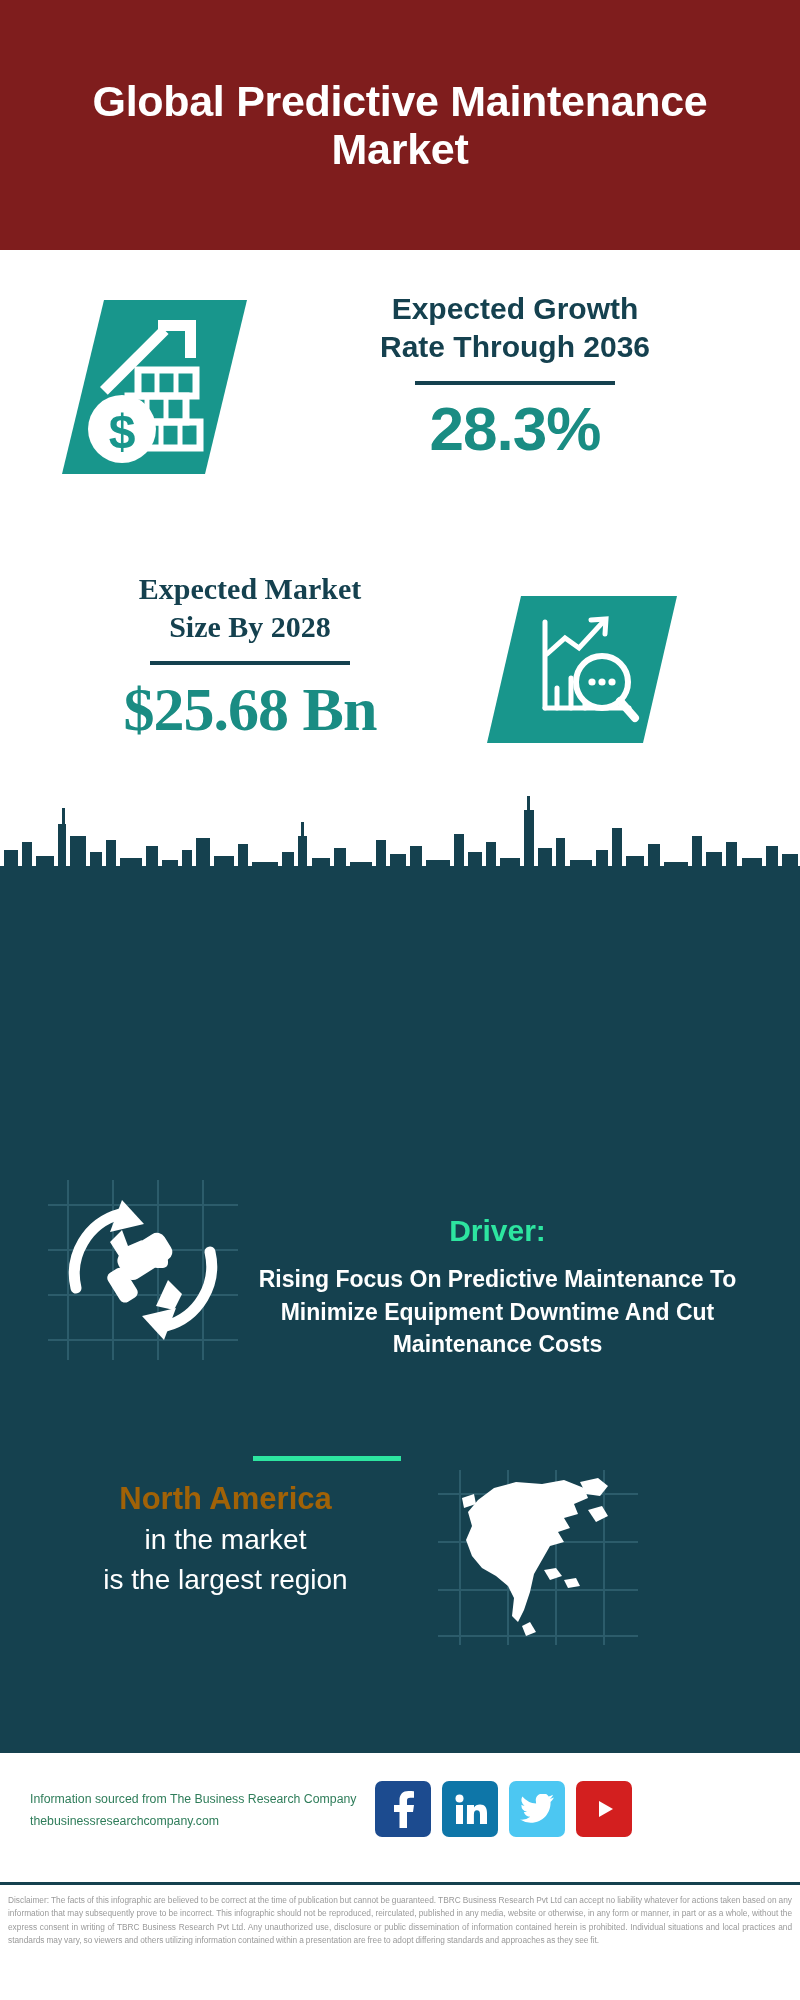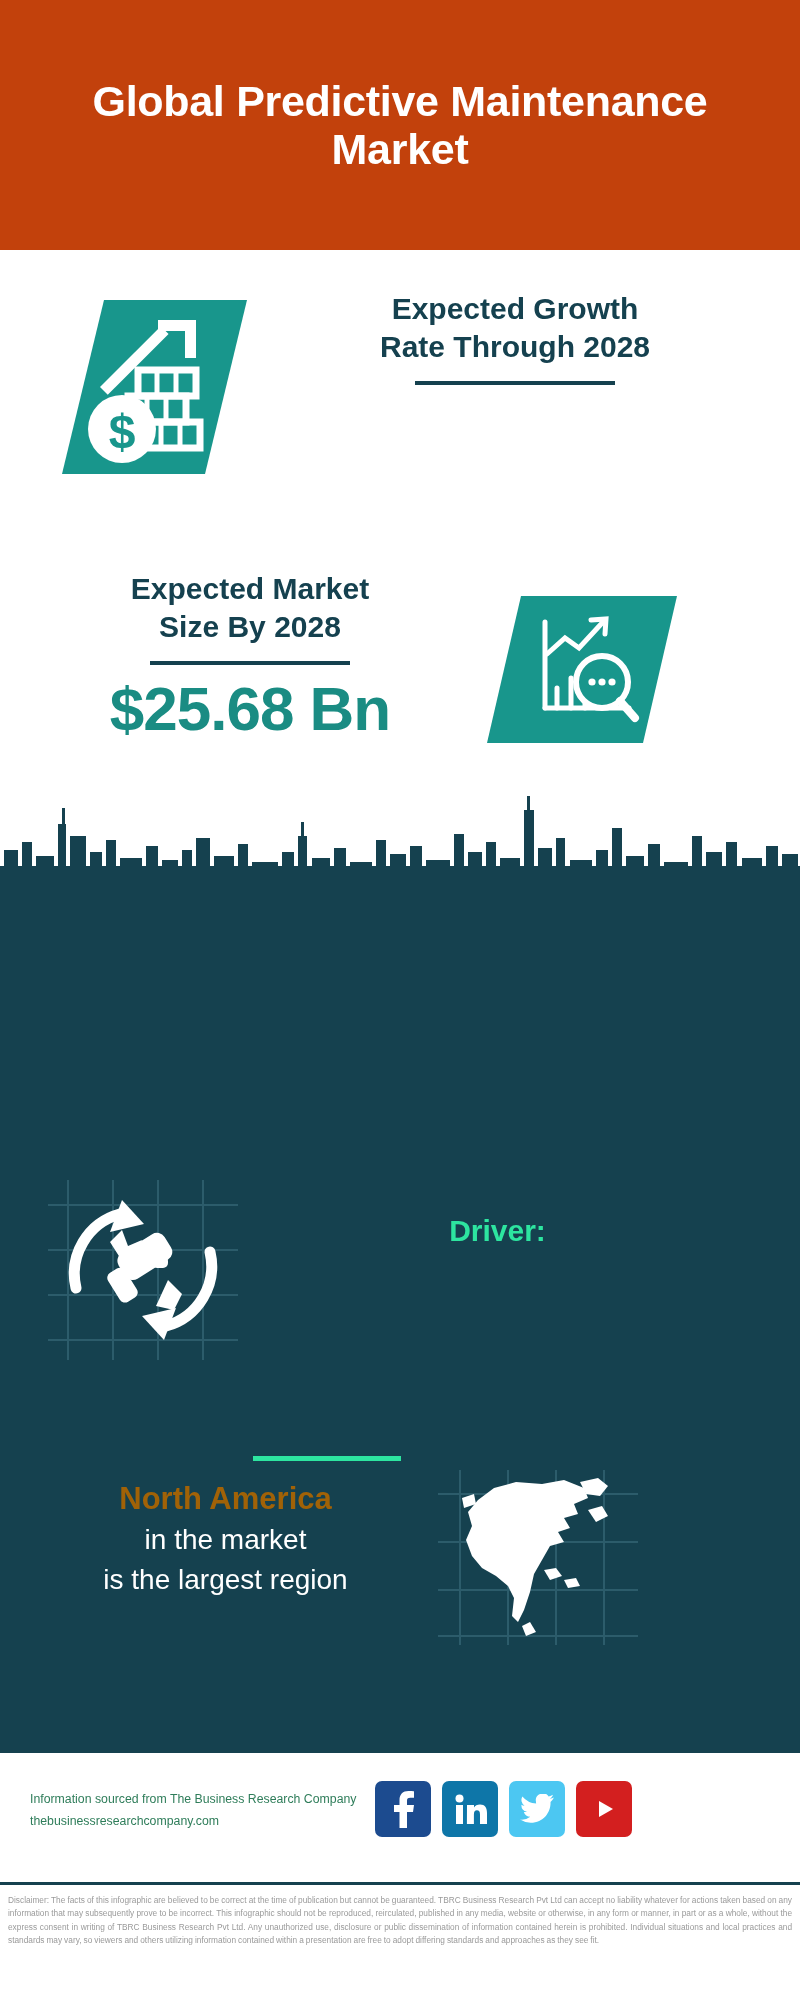--- a/index.html
+++ b/index.html
@@ -8,21 +8,21 @@
     font-family:"Liberation Sans", sans-serif;
     background:#ffffff;
     overflow:hidden;
     position:relative;
   }
   .page { width:800px; height:2000px; position:relative; background:#fff; }
 
   
   .header {
     position:absolute; left:0; top:0; width:800px; height:250px;
-    background:#c2410c;
+    background:#7f1d1d;
     display:flex; align-items:center; justify-content:center;
   }
   .header-title {
     color:#ffffff;
     font-size:43px;
     font-weight:bold;
     line-height:1.12;
     text-align:center;
     letter-spacing:-0.3px;
     width:640px;
@@ -54,21 +54,21 @@
   .stat-value {
     color:#1a8c83;
     font-size:62px;
     font-weight:bold;
     line-height:1.1;
     letter-spacing:-1px;
   }
 
   
   .stat2 { position:absolute; left:0; top:550px; width:800px; height:230px; }
-  .stat2-text { position:absolute; left:40px; top:20px; width:420px; text-align:center; }
+  .stat2-text { position:absolute; left:40px; top:20px; width:420px; text-align:center;font-family:Liberation Serif, serif; }
   .icon2-wrap { position:absolute; left:487px; top:42px; width:190px; height:155px; }
   .icon2 { width:190px; height:155px; }
 
   
   .darkpanel {
     position:absolute; left:0; top:880px; width:800px; height:870px;
     background:#15414f;
   }
   .skyline {
     position:absolute; left:0; top:780px; width:800px; height:120px;
@@ -158,22 +158,23 @@
           <line x1="118" y1="130" x2="118" y2="156"></line>
         </g>
 
         <circle cx="60" cy="137" r="34" fill="#ffffff"></circle>
         <text x="60" y="156" font-family="Liberation Sans, sans-serif" font-size="48" font-weight="bold" fill="#18968c" text-anchor="middle">$</text>
       </svg>
     </div>
 
     <div class="stat1-text">
       <div class="stat-label">Expected Growth</div>
-      <div class="stat-label">Rate Through 2028</div>
+      <div class="stat-label">Rate Through 2036</div>
       <div class="rule-dark"></div>
+      <div class="stat-value">28.3%</div>
     </div>
   </div>
 
   <div class="stat2">
     <div class="stat2-text">
       <div class="stat-label">Expected Market</div>
       <div class="stat-label">Size By 2028</div>
       <div class="rule-dark"></div>
       <div class="stat-value">$25.68 Bn</div>
     </div>
@@ -286,20 +287,21 @@
         <rect x="57" y="96" width="20" height="34" rx="6" transform="rotate(-32 57 96)"></rect>
         <rect x="74" y="76" width="16" height="12" rx="5"></rect>
         <rect x="90" y="70" width="16" height="12" rx="5"></rect>
         <rect x="104" y="76" width="16" height="12" rx="5"></rect>
       </g>
     </svg>
   </div>
 
   <div class="driver-block">
     <div class="driver-heading">Driver:</div>
+    <div class="driver-text">Rising Focus On Predictive Maintenance To Minimize Equipment Downtime And Cut Maintenance Costs</div>
   </div>
 
   <div class="rule-green"></div>
 
   <div class="region-block">
     <div class="region-name">North America</div>
     <div class="region-sub">in the market</div>
     <div class="region-sub">is the largest region</div>
   </div>
 

